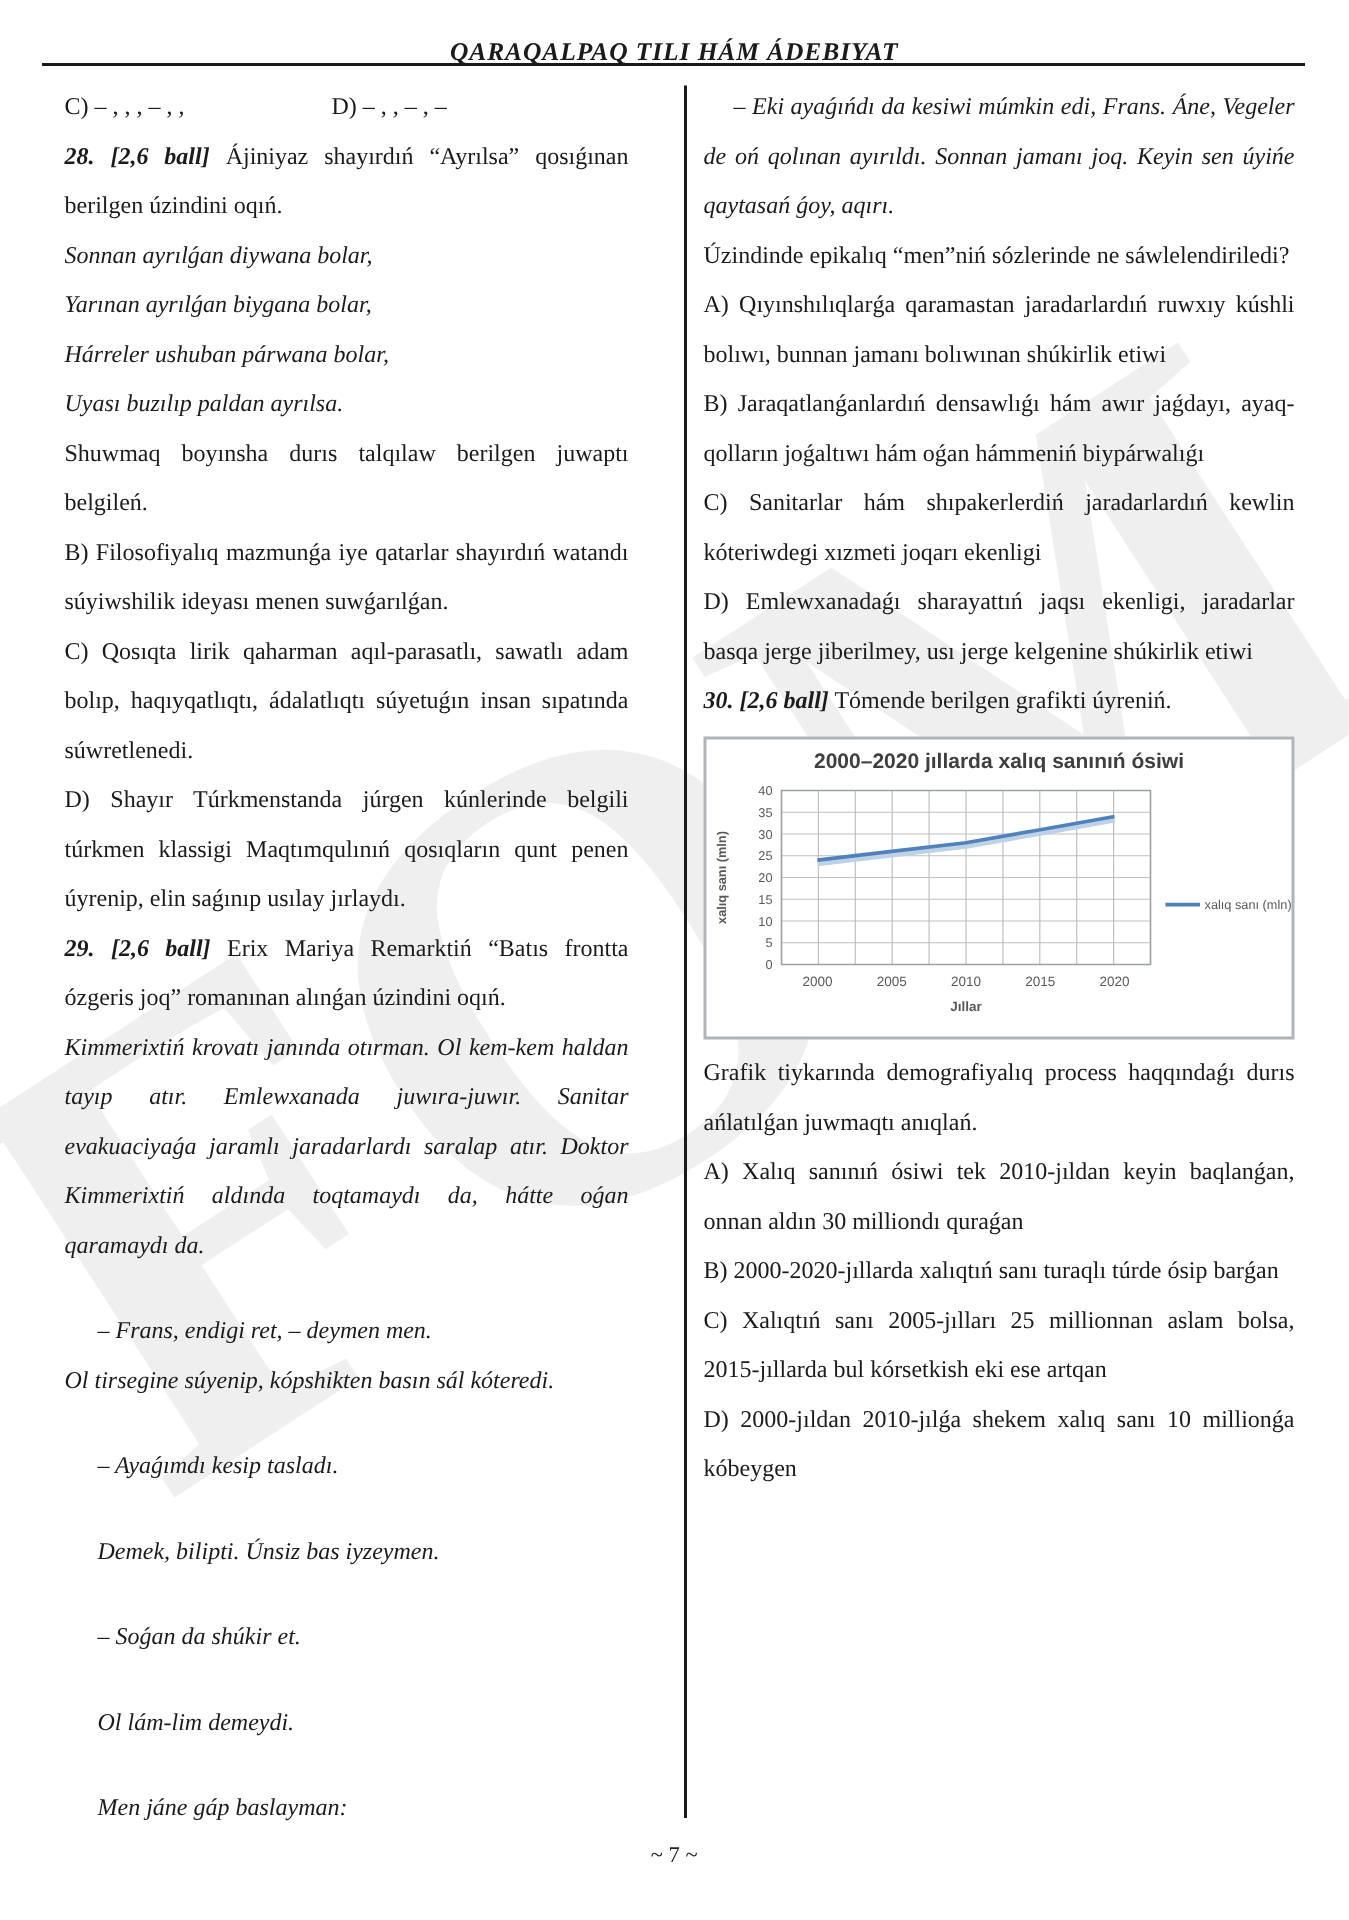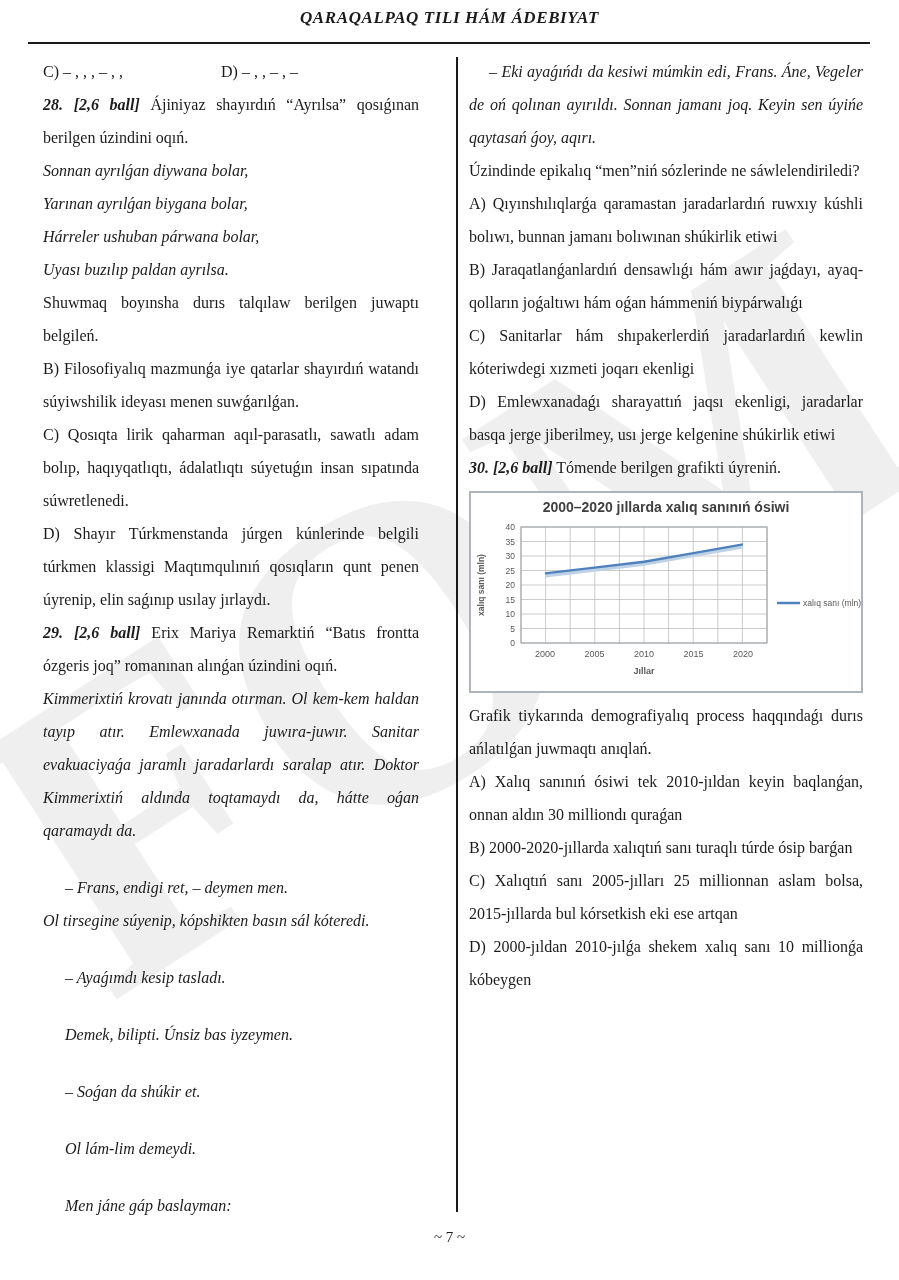--- a/index.html
+++ b/index.html
@@ -5,21 +5,21 @@
   html,body{margin:0;padding:0;background:#ffffff;}
   body{
     position:relative;
     width:899px;height:1280px;
     overflow:hidden;
     font-family:"Liberation Serif","DejaVu Serif",serif;
     color:#1b1b1b;
   }
   
   .hdr{
-    position:absolute;top:8px;left:0;width:899px;
+    position:absolute;top:25px;left:0;width:899px;
     text-align:center;font-style:italic;font-weight:bold;
     font-size:17px;letter-spacing:.6px;z-index:2;
   }
   .hdr-rule{
     position:absolute;top:42px;left:28px;width:842px;height:0;
     border-top:2px solid #1a1a1a;z-index:2;
   }
   
   .wm{
     position:absolute;top:330px;left:-70px;width:1040px;height:560px;

